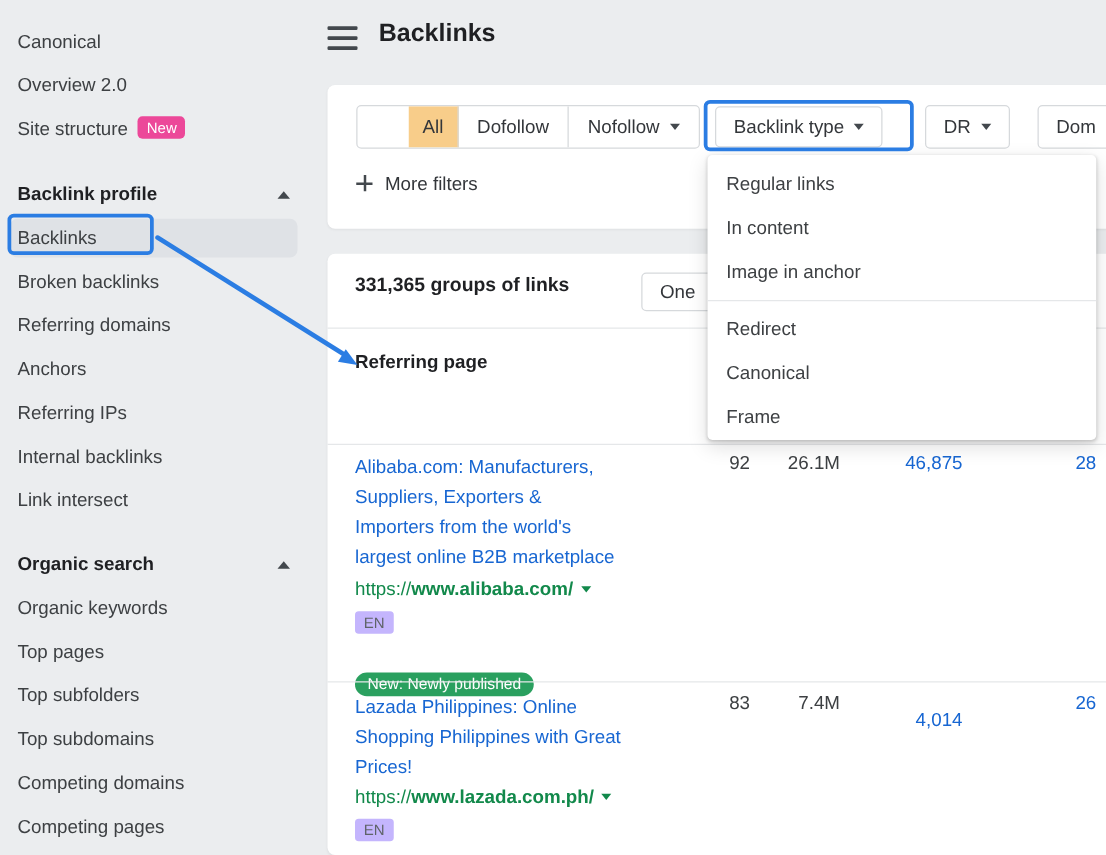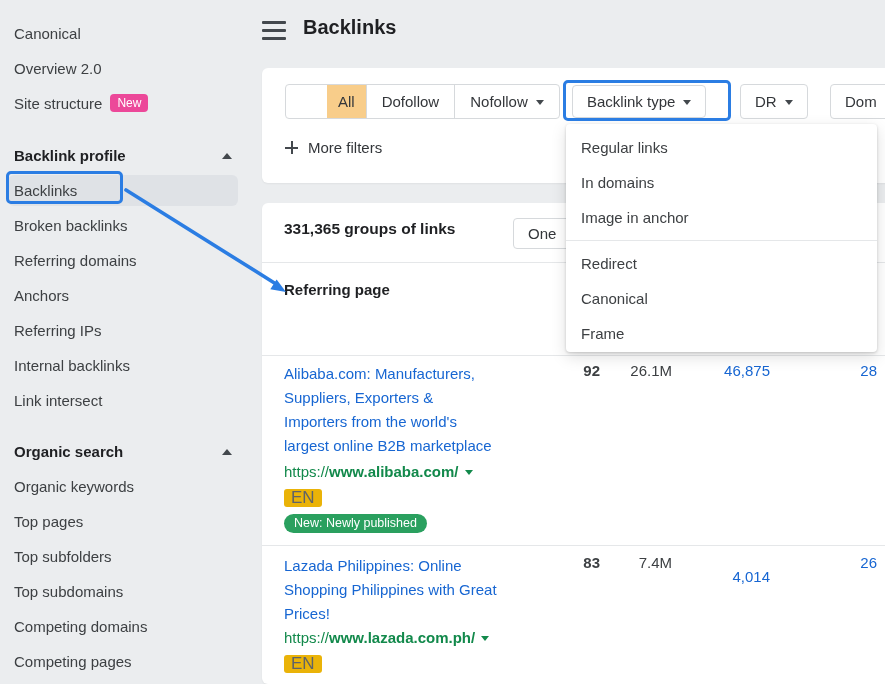--- a/index.html
+++ b/index.html
@@ -52,27 +52,27 @@
   .mode-btn{left:513px;top:218px;width:130px;height:31px;line-height:29px;z-index:1;}
   .hline{position:absolute;left:262px;width:648px;height:1px;background:#e5e7e9;}
   .th-label{position:absolute;left:284px;top:281px;font-weight:bold;font-size:15px;color:#1f2023;}
 
   .row-title{position:absolute;left:284px;width:290px;line-height:24px;color:#1766d2;cursor:pointer;}
   .row-title span{display:block;}
   .row-url{position:absolute;left:284px;color:#12894b;cursor:pointer;white-space:nowrap;}
   .row-url b{font-weight:bold;}
   .caret-green{display:inline-block;width:0;height:0;border-left:4.5px solid transparent;border-right:4.5px solid transparent;
     border-top:5px solid #12894b;margin-left:6px;vertical-align:2px;}
-  .lang-badge{position:absolute;left:284px;background:#eab308;color:#5f6368;font-size:17px;line-height:16px;
+  .lang-badge{position:absolute;left:284px;background:#c4b5fd;color:#5f6368;font-size:12px;line-height:16px;
     padding:1px 7px;border-radius:3px;}
   .pub-badge{position:absolute;left:284px;background:#2aa05f;color:#fff;font-size:12.5px;line-height:17px;
-    padding:1px 10px;border-radius:10px;}
+    padding:1px 10px;border-radius:10px;margin-top:24px;}
   .metric{position:absolute;text-align:right;font-size:15px;color:#3d4043;}
   .metric.link{color:#1766d2;cursor:pointer;}
-  .m1{left:540px;width:60px;font-weight:bold;} .m2{left:612px;width:60px;} .m3{left:690px;width:80px;} .m4{left:797px;width:80px;}
+  .m1{left:540px;width:60px;} .m2{left:612px;width:60px;} .m3{left:690px;width:80px;} .m4{left:797px;width:80px;}
 
   
   .dropdown{position:absolute;left:566px;top:124px;width:311px;height:228px;background:#fff;border-radius:4px;
     box-shadow:0 1px 3px rgba(0,0,0,0.18),0 5px 16px rgba(0,0,0,0.13);z-index:10;padding-top:6px;box-sizing:border-box;}
   .dd-item{height:35px;line-height:35px;padding-left:15px;font-size:15px;color:#3d4043;cursor:pointer;}
   .dd-divider{height:1px;background:#e5e7e9;margin:5px 0;}
 
   
   .ann-box{position:absolute;border:3px solid #2b7de3;border-radius:5px;box-sizing:border-box;z-index:12;pointer-events:none;}
   .ann-box-sidebar{left:6px;top:171px;width:117px;height:33px;}
@@ -186,21 +186,21 @@
     <span>https://</span><b>www.lazada.com.ph/</b><span class="caret-green"></span>
   </div>
   <div class="lang-badge" style="top:655px;">EN</div>
   <div class="metric m1" style="top:554px;">83</div>
   <div class="metric m2" style="top:554px;">7.4M</div>
   <div class="metric m3 link" style="top:568px;">4,014</div>
   <div class="metric m4 link" style="top:554px;">26</div>
 
   <div class="dropdown">
     <div class="dd-item">Regular links</div>
-    <div class="dd-item">In domains</div>
+    <div class="dd-item">In content</div>
     <div class="dd-item">Image in anchor</div>
     <div class="dd-divider"></div>
     <div class="dd-item">Redirect</div>
     <div class="dd-item">Canonical</div>
     <div class="dd-item">Frame</div>
   </div>
 
   <div class="ann-box ann-box-sidebar"></div>
   <div class="ann-box ann-box-filter"></div>
   <svg class="ann-arrow" width="185" height="120" viewBox="0 0 185 120">

